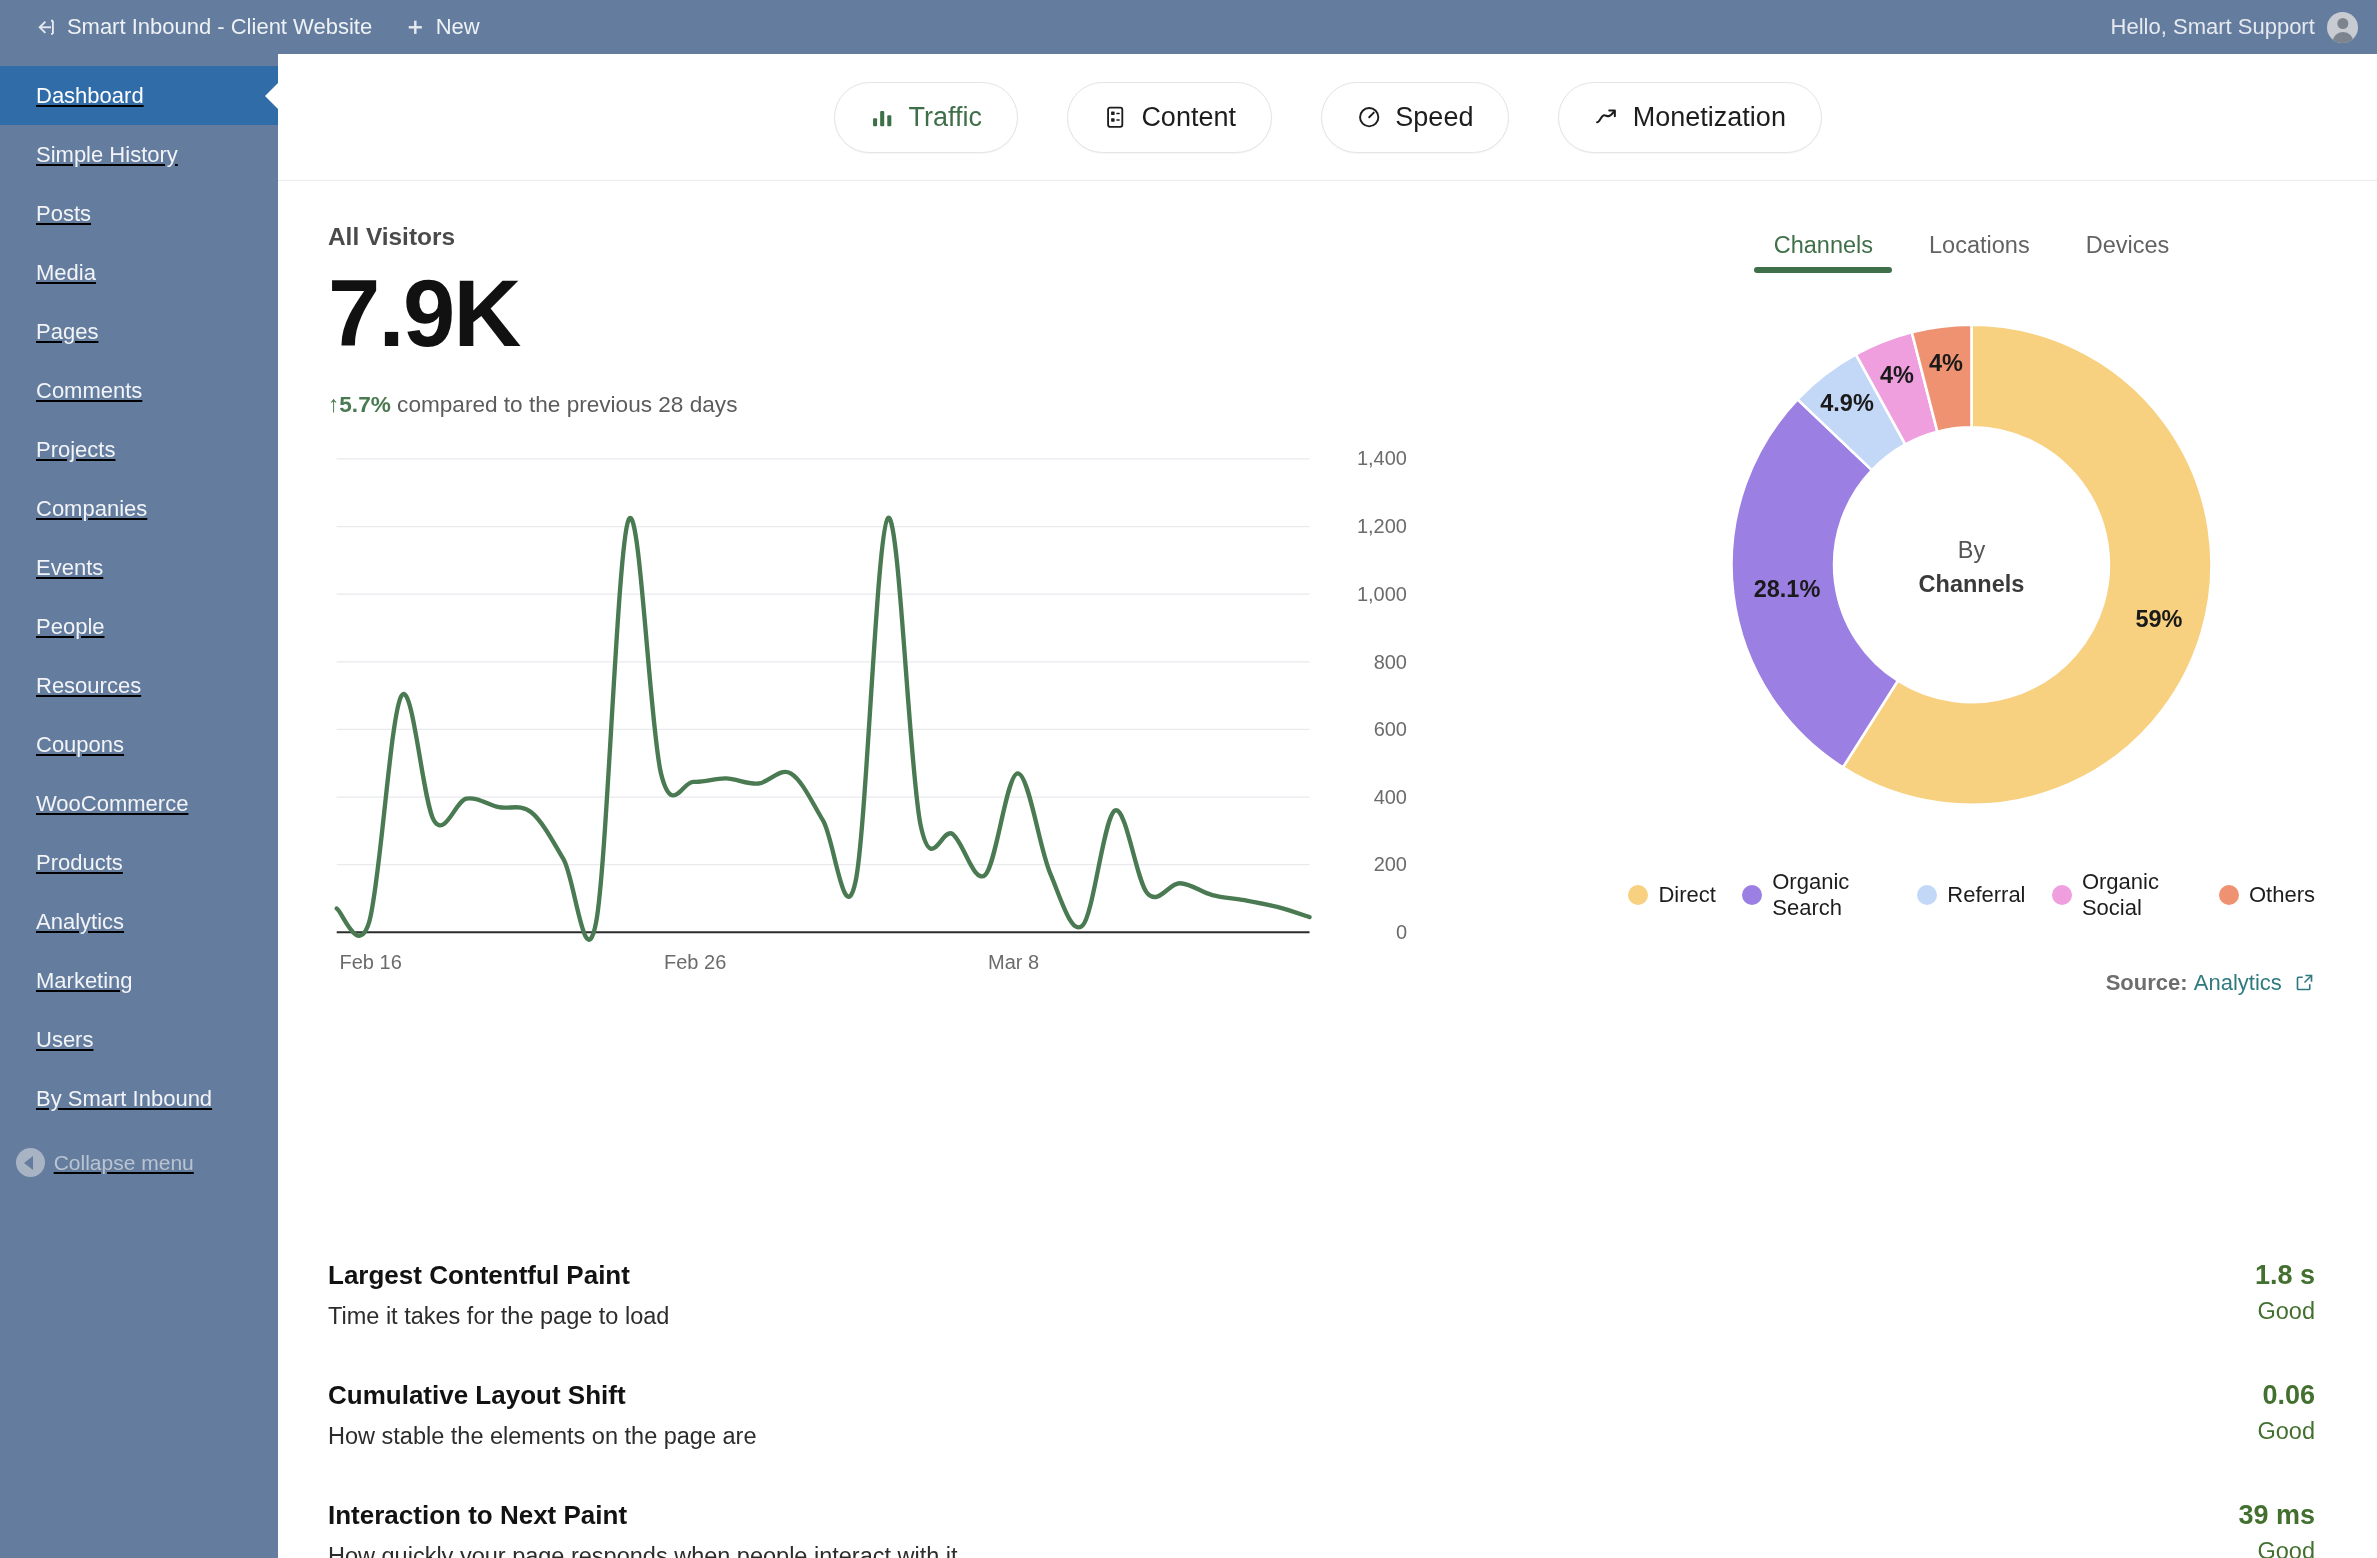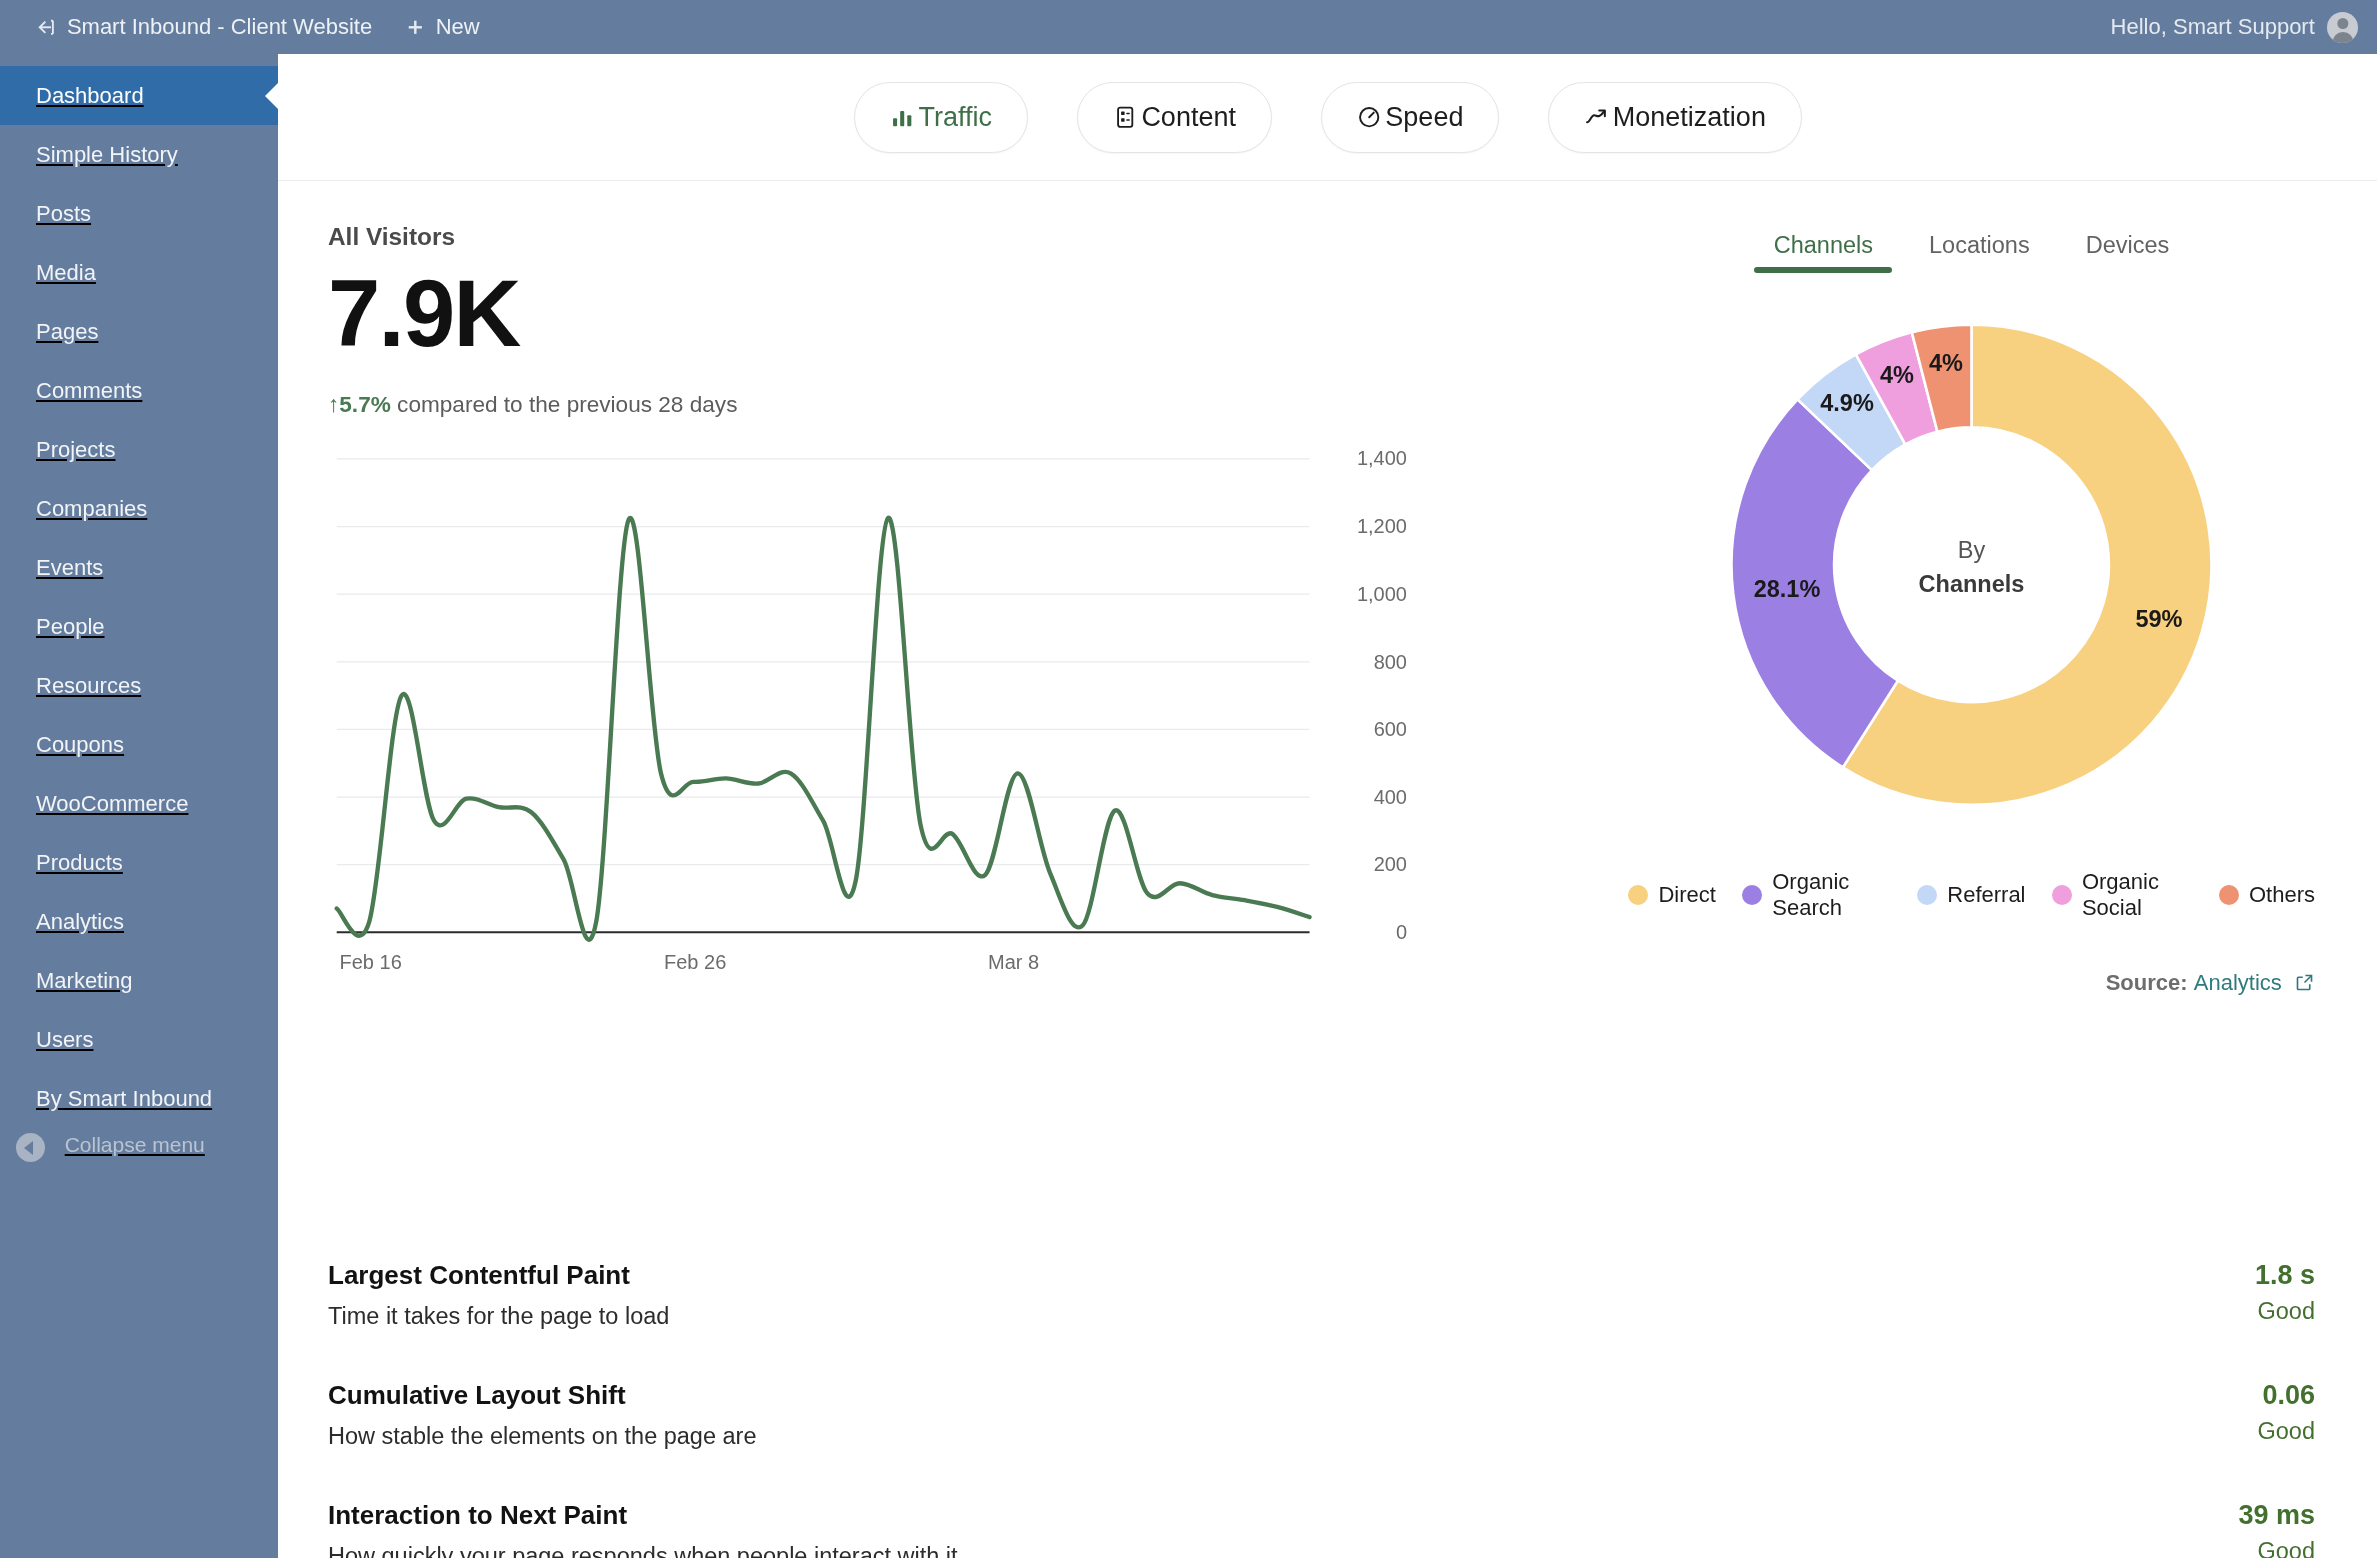--- a/index.html
+++ b/index.html
@@ -54,22 +54,22 @@
   }
   .menu-item.active { background: #2f6ca8; color: #ffffff; }
   .menu-item.active::after {
     content: ""; position: absolute; right: -0.9px; top: 50%;
     transform: translateY(-50%);
     border-top: 14px solid transparent;
     border-bottom: 14px solid transparent;
     border-right: 14px solid #ffffff;
   }
   .collapse-item {
-    height: 59px; display: flex; 
-    padding-left: 15.7px; gap: 20px;
+    height: 59px; display: flex; align-items: center;
+    padding-left: 15.7px; gap: 9px;
     color: #b9c3d1; font-size: 21px; margin-top: 5.2px;
   }
   .collapse-circle {
     width: 29px; height: 29px; border-radius: 50%;
     background: #a8b3c4; display: flex; align-items: center; justify-content: center;
     flex: none;
   }
   .collapse-circle::after {
     content: ""; display: block;
     border-top: 7.8px solid transparent;
@@ -85,21 +85,21 @@
     background: #ffffff;
   }
 
   .tabbar {
     height: 127px;
     display: flex; align-items: center; justify-content: center;
     gap: 49px;
     border-bottom: 0.9px solid #ececec;
   }
   .tabpill {
-    display: flex; align-items: center; gap: 4px;
+    display: flex; align-items: center; gap: 14px;
     height: 71px; padding: 17px 35px;
     border: 0.9px solid #e4e4e4; border-radius: 36px;
     background: #ffffff;
     font-size: 27px; color: #1d1d1d;
     box-shadow: 0 0.9px 1.7px rgba(0,0,0,0.04);
   }
   .tabpill.active { color: #3f6f48; }
   .tabpill .glyph { display: inline-flex; align-items: center; }
 
   .body-area { padding: 42px 63px 0 50px; position: relative; }

